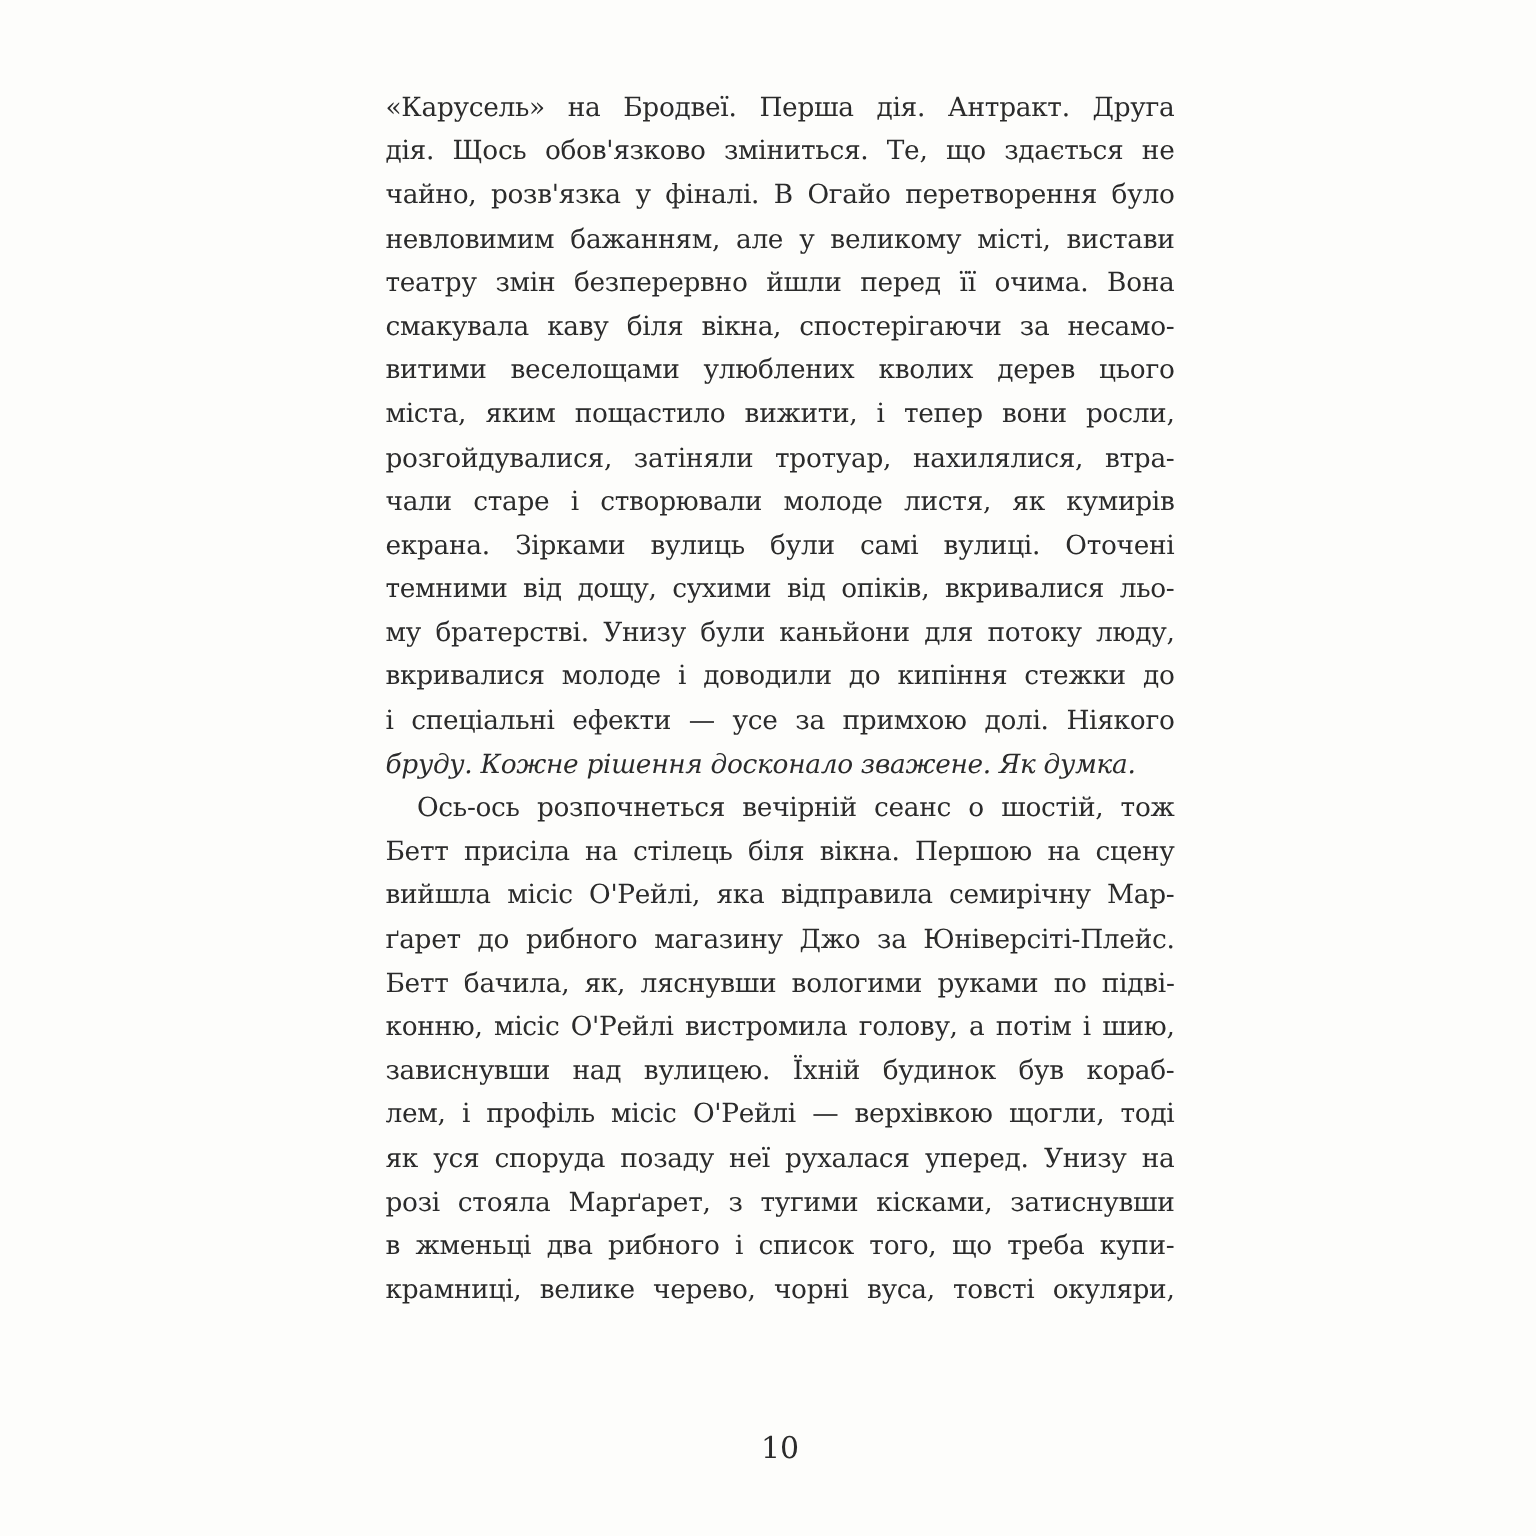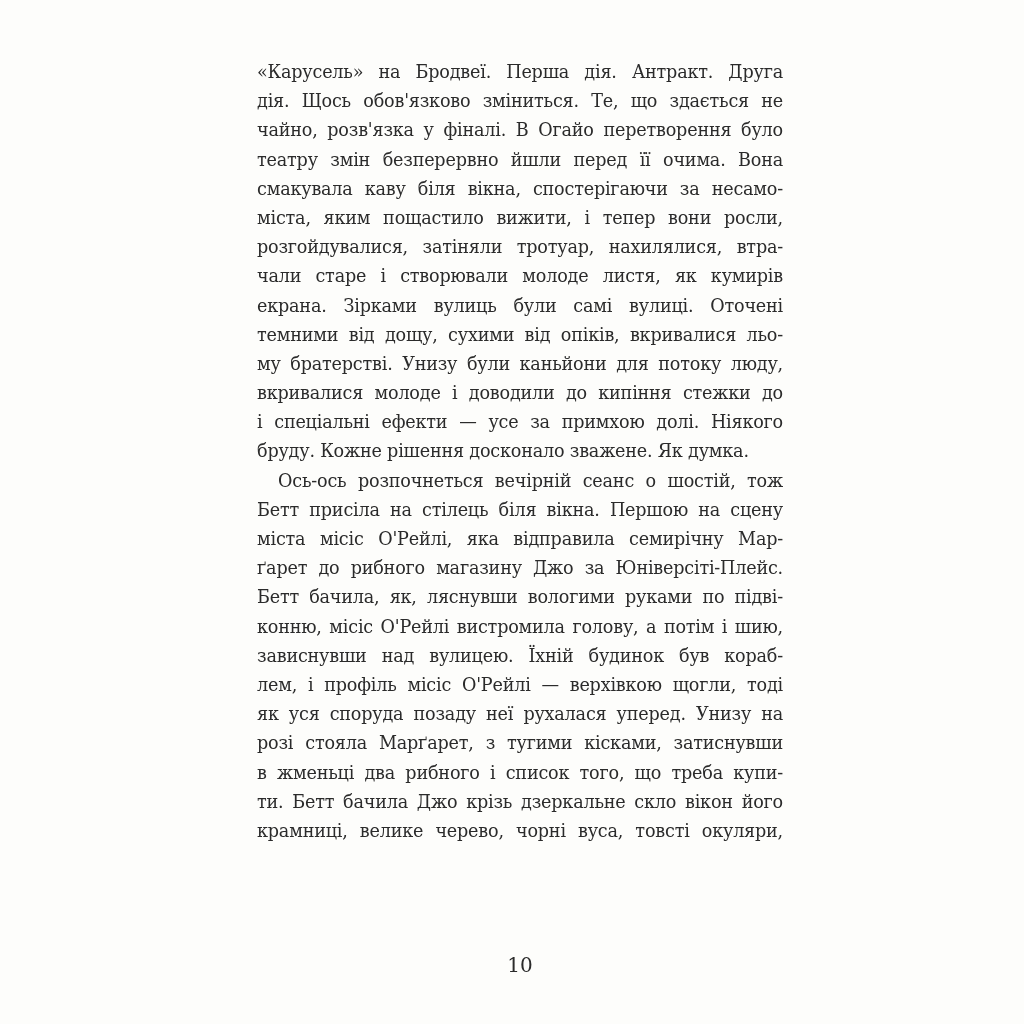--- a/index.html
+++ b/index.html
@@ -30,20 +30,21 @@
   .line {
     display: block;
     white-space: nowrap;
     text-align: justify;
     text-align-last: justify;
     height: 29.2px;
     overflow: visible;
   }
   .line.last {
     text-align-last: left;
+    font-style: italic;
   }
   .line.indent {
     padding-left: 21px;
   }
   .page-number {
     position: absolute;
     left: 0;
     width: 1040px;
     top: 953px;
     text-align: center;
@@ -54,41 +55,42 @@
 </style>
 </head>
 <body>
 
 <div class="page">
   <div class="text-block">
 
     <span class="line">«Карусель» на Бродвеї. Перша дія. Антракт. Друга</span>
     <span class="line">дія. Щось обов'язково зміниться. Те, що здається не</span>
     <span class="line">чайно, розв'язка у фіналі. В Огайо перетворення було</span>
+    <span class="line">невловимим бажанням, але у великому місті, вистави</span>
     <span class="line">театру змін безперервно йшли перед її очима. Вона</span>
     <span class="line">смакувала каву біля вікна, спостерігаючи за несамо-</span>
+    <span class="line">витими веселощами улюблених кволих дерев цього</span>
     <span class="line">міста, яким пощастило вижити, і тепер вони росли,</span>
     <span class="line">розгойдувалися, затіняли тротуар, нахилялися, втра-</span>
     <span class="line">чали старе і створювали молоде листя, як кумирів</span>
     <span class="line">екрана. Зірками вулиць були самі вулиці. Оточені</span>
     <span class="line">темними від дощу, сухими від опіків, вкривалися льо-</span>
     <span class="line">му братерстві. Унизу були каньйони для потоку люду,</span>
     <span class="line">вкривалися молоде і доводили до кипіння стежки до</span>
     <span class="line">і спеціальні ефекти — усе за примхою долі. Ніякого</span>
     <span class="line last">бруду. Кожне рішення досконало зважене. Як думка.</span>
 
     <span class="line indent">Ось-ось розпочнеться вечірній сеанс о шостій, тож</span>
     <span class="line">Бетт присіла на стілець біля вікна. Першою на сцену</span>
-    <span class="line">міста місіс О'Рейлі, яка відправила семирічну Мар-</span>
+    <span class="line">вийшла місіс О'Рейлі, яка відправила семирічну Мар-</span>
     <span class="line">ґарет до рибного магазину Джо за Юніверсіті-Плейс.</span>
     <span class="line">Бетт бачила, як, ляснувши вологими руками по підві-</span>
     <span class="line">конню, місіс О'Рейлі вистромила голову, а потім і шию,</span>
     <span class="line">зависнувши над вулицею. Їхній будинок був кораб-</span>
     <span class="line">лем, і профіль місіс О'Рейлі — верхівкою щогли, тоді</span>
     <span class="line">як уся споруда позаду неї рухалася уперед. Унизу на</span>
     <span class="line">розі стояла Марґарет, з тугими кісками, затиснувши</span>
     <span class="line">в жменьці два рибного і список того, що треба купи-</span>
-    <span class="line">ти. Бетт бачила Джо крізь дзеркальне скло вікон його</span>
     <span class="line">крамниці, велике черево, чорні вуса, товсті окуляри,</span>
   </div>
 
   <div class="page-number">10</div>
 </div>
 
 </body></html>

